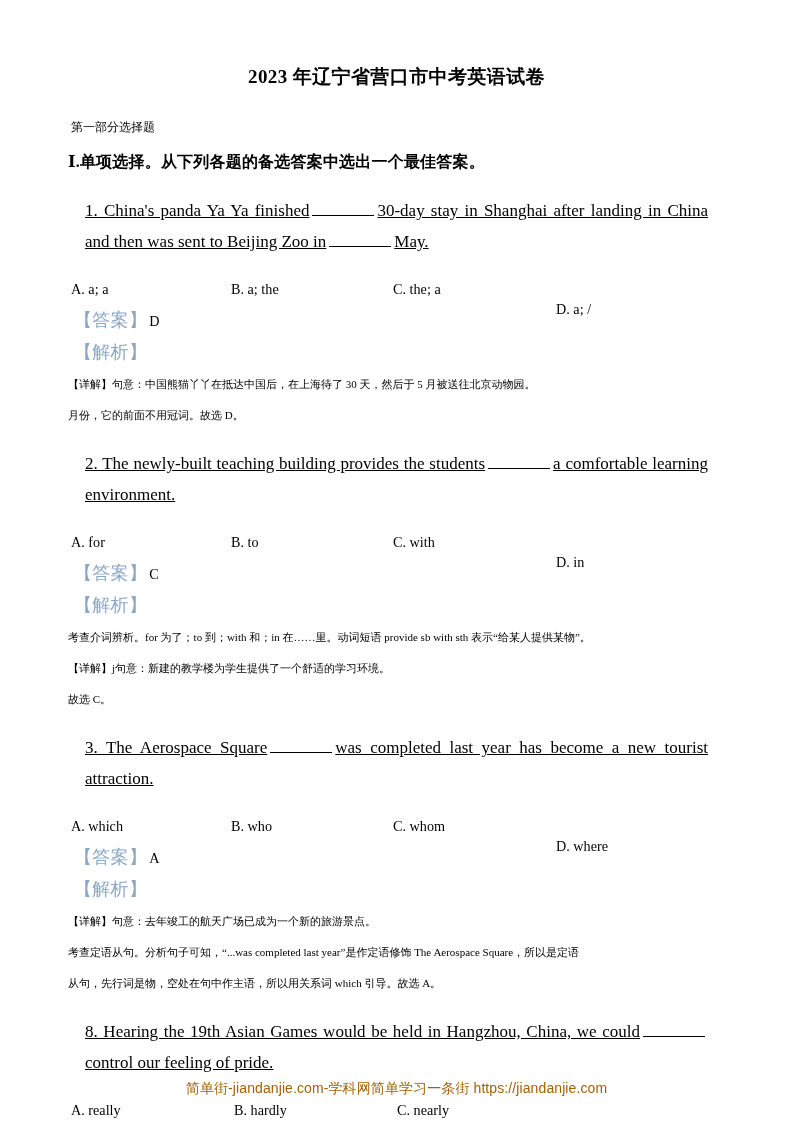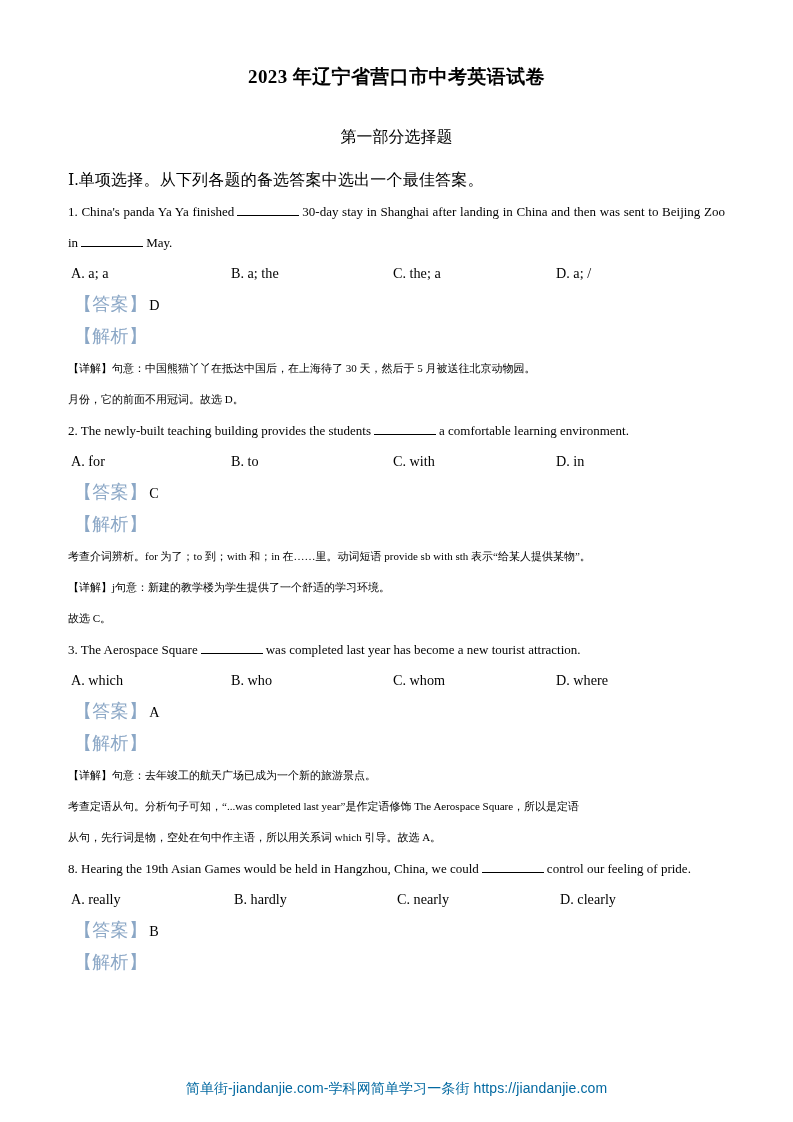--- a/index.html
+++ b/index.html
@@ -29,46 +29,46 @@
     margin: 0;
     padding-top: 62px;
     text-align: center;
     font-size: 19px;
     font-weight: bold;
     letter-spacing: 0.4px;
     line-height: 30px;
   }
 
   .section-head {
-    margin: 12px;
+    margin: 3px;
     padding-top: 17px;
-    font-size: 16px;
+    font-size: 12px;
     line-height: 31px;
     font-weight: normal;
-    text-align: center;
   }
   .section-sub {
     margin: 0;
     font-size: 16px;
     line-height: 32px;
-    font-weight: normal;
+    font-weight: bold;
     letter-spacing: 0.2px;
   }
 
   .q-block {
     margin: 0;
     padding: 0;
   }
 
   .stem {
-    font-size: 13px;
-    line-height: 31px;
-    margin: 0;
+    font-size: 17px;
+    line-height: 31px;
+    margin: 17px;
     text-align: justify;
     text-justify: inter-word;
+    text-decoration: underline;
   }
   .stem.two-line {
     text-align-last: left;
   }
 
   .blank {
     display: inline-block;
     border-bottom: 1px solid #000;
     width: 62px;
     height: 0.85em;
@@ -84,21 +84,21 @@
   }
   .options .opt {
     position: absolute;
     top: 0;
     white-space: nowrap;
     font-family: Liberation Serif, serif;
   }
   .opt-a { left: 3px; }
   .opt-b { left: 163px; }
   .opt-c { left: 325px; }
-  .opt-d { left: 488px; }
+  .opt-d { left: 488px; margin-top: 20px; }
 
   .options.shift .opt-a { left: 3px; }
   .options.shift .opt-b { left: 166px; }
   .options.shift .opt-c { left: 329px; text-align: right; }
   .options.shift .opt-d { left: 492px; }
 
   .marker-line {
     font-size: 14.2px;
     line-height: 31px;
     margin: 0;
@@ -127,21 +127,21 @@
   .detail.nojust { text-align: left; }
 
   .footer {
     position: absolute;
     left: 0;
     bottom: 24px;
     width: 793px;
     text-align: center;
     font-family: "Liberation Sans", "DejaVu Sans", sans-serif;
     font-size: 14px;
-    color: #0369a1;
+    color: #a16207;
     letter-spacing: 0.1px;
   }
 </style>
 </head>
 <body>
 
 <div class="page">
 
   <h1 class="doc-title">2023 年辽宁省营口市中考英语试卷</h1>
 

